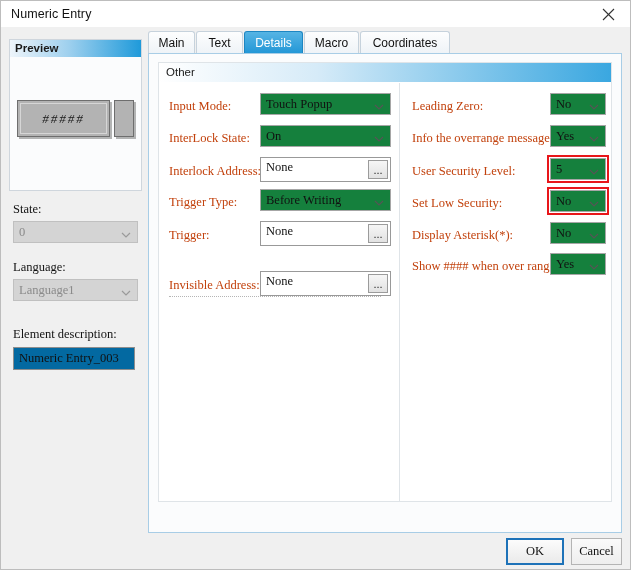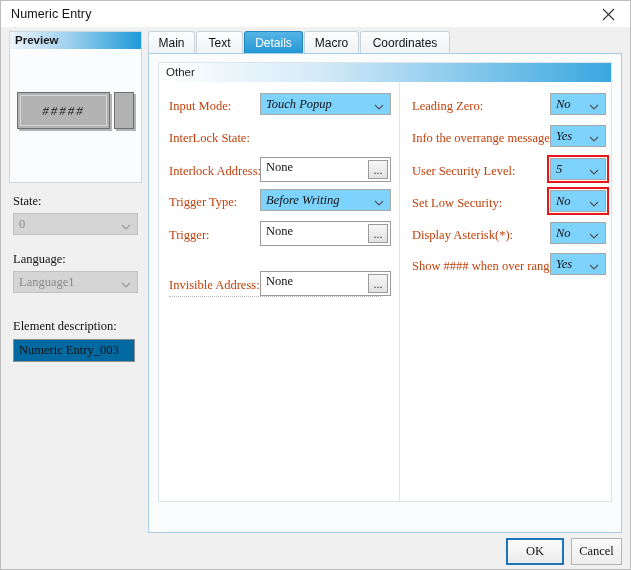--- a/index.html
+++ b/index.html
@@ -57,21 +57,21 @@
   #dialog-body {
     position: absolute;
     left: 0; top: 26px;
     width: 629px; height: 542px;
     background: #f0f0f0;
   }
 
   
   #sidebar {
     position: absolute;
-    left: 8px; top: 4px;
+    left: 8px; top: 12px;
     width: 133px; height: 330px;
   }
   #preview-box {
     position: absolute;
     left: 0; top: 0;
     width: 133px; height: 152px;
     background: #fbfcfd;
     border: 1px solid #cfd6dd;
     box-sizing: border-box;
   }
@@ -240,25 +240,24 @@
   
   .f-label {
     position: absolute;
     font-family: "Liberation Serif", serif;
     font-size: 12.5px;
     color: #c2410c;
     white-space: nowrap;
   }
   .combo {
     position: absolute;
-    background: #7dd3fc;
+    background: #15803d;
     border: 1px solid #a6a6a6;
     box-sizing: border-box;
     cursor: default;
-    font-style: italic;
   }
   .combo .cv {
     position: absolute;
     left: 5px; top: 3px;
     font-family: "Liberation Serif", serif;
     font-size: 12.5px;
     color: #111111;
     white-space: nowrap;
   }
   .combo .chev {
@@ -407,20 +406,28 @@
         <div class="combo" style="left:101px; top:30px; width:131px; height:22px;">
           <span class="cv">Touch Popup</span>
           <span class="chev">
             <svg width="10" height="7" viewBox="0 0 10 7">
                 <path d="M1 1 L5 5 L9 1" stroke="#555" stroke-width="1.2" fill="none"></path>
               </svg>
           </span>
         </div>
 
         <div class="f-label" style="left:10px; top:68px;">InterLock State:</div>
+        <div class="combo" style="left:101px; top:62px; width:131px; height:22px;">
+          <span class="cv">On</span>
+          <span class="chev">
+            <svg width="10" height="7" viewBox="0 0 10 7">
+                <path d="M1 1 L5 5 L9 1" stroke="#555" stroke-width="1.2" fill="none"></path>
+              </svg>
+          </span>
+        </div>
 
         <div class="f-label" style="left:10px; top:101px;">Interlock Address:</div>
         <div class="addr" style="left:101px; top:94px; width:131px; height:25px;">
           <span class="av">None</span>
           <span class="browse">...</span>
         </div>
 
         <div class="f-label" style="left:10px; top:132px;">Trigger Type:</div>
         <div class="combo" style="left:101px; top:126px; width:131px; height:22px;">
           <span class="cv">Before Writing</span>

